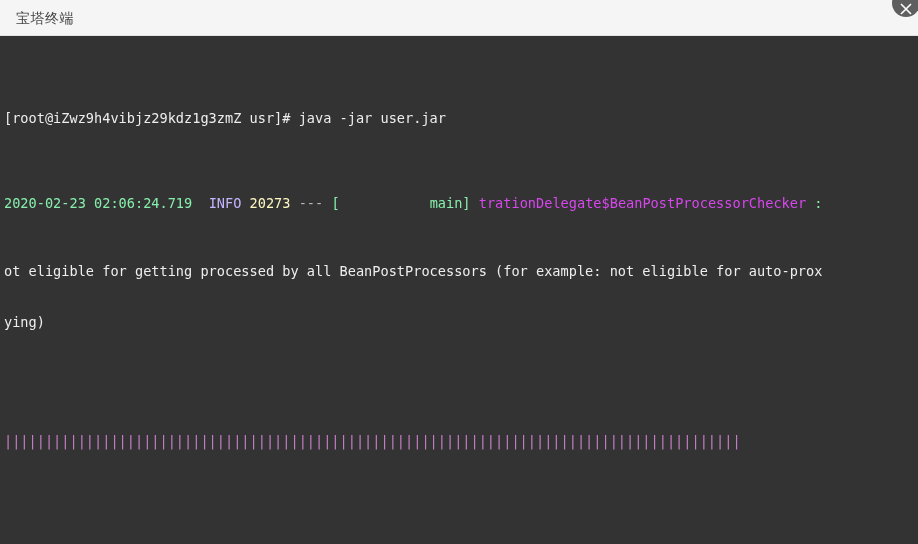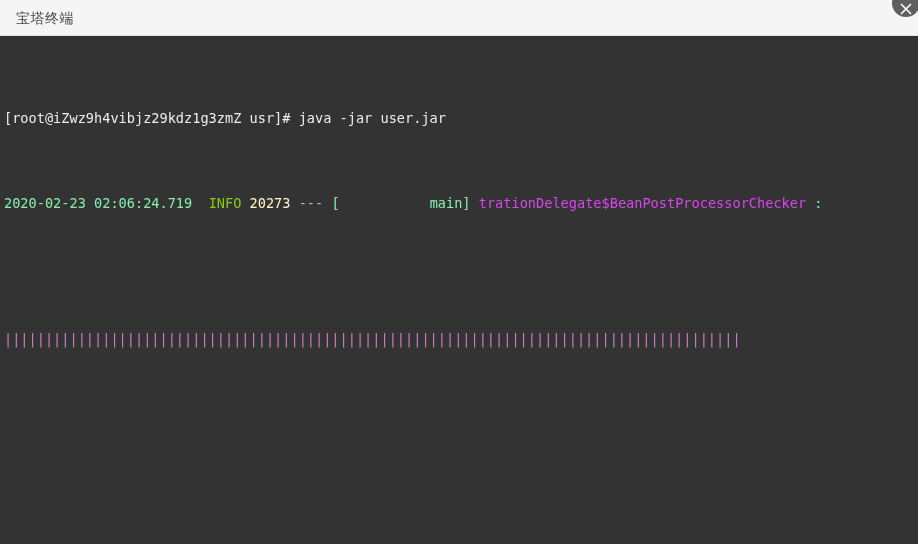--- a/index.html
+++ b/index.html
@@ -62,21 +62,21 @@
     font-family: "DejaVu Sans Mono", monospace;
     font-size: 13.6px;
     line-height: 17px;
     white-space: pre;
     color: #e8e8e8;
     letter-spacing: 0px;
   }
   .ln { display: block; height: 17px; white-space: pre; }
   .c-white   { color: #eeeeee; }
   .c-dim     { color: #86efac; }
-  .c-green   { color: #84cc16; }
+  .c-green   { color: #c4b5fd; }
   .c-magenta { color: #fef9c3; }
   .c-cyan    { color: #d946ef; }
   .c-dash    { color: #b8b8b8; }
 
   
   .banner { display: block; }
   .banner .bl {
     display: block; height: 17px; white-space: pre;
     color: #c77ec7;
   }
@@ -97,20 +97,22 @@
 
   <div class="terminal">
     <div class="term-inner">
 
       
       <span class="ln c-white">[root@iZwz9h4vibjz29kdz1g3zmZ usr]# java -jar user.jar</span>
 
       
       <span class="ln"><span class="c-dim">2020-02-23 02:06:24.719</span><span class="c-dim">  </span><span class="c-green">INFO</span><span class="c-dim"> </span><span class="c-magenta">20273</span><span class="c-dash"> </span><span class="c-dash">---</span><span class="c-dash"> </span><span class="c-dim">[           main]</span><span class="c-dim"> </span><span class="c-cyan">trationDelegate$BeanPostProcessorChecker</span><span class="c-dim"> </span><span class="c-dim">:</span></span>
 
+      <span class="ln c-white">ot eligible for getting processed by all BeanPostProcessors (for example: not eligible for auto-prox</span>
+      <span class="ln c-white">ying)</span>
 
       
       <span class="banner">
         <span class="bl">||||||||||||||||||||||||||||||||||||||||||||||||||||||||||||||||||||||||||||||||||||||||||</span>
         
         
         
         
         
         

